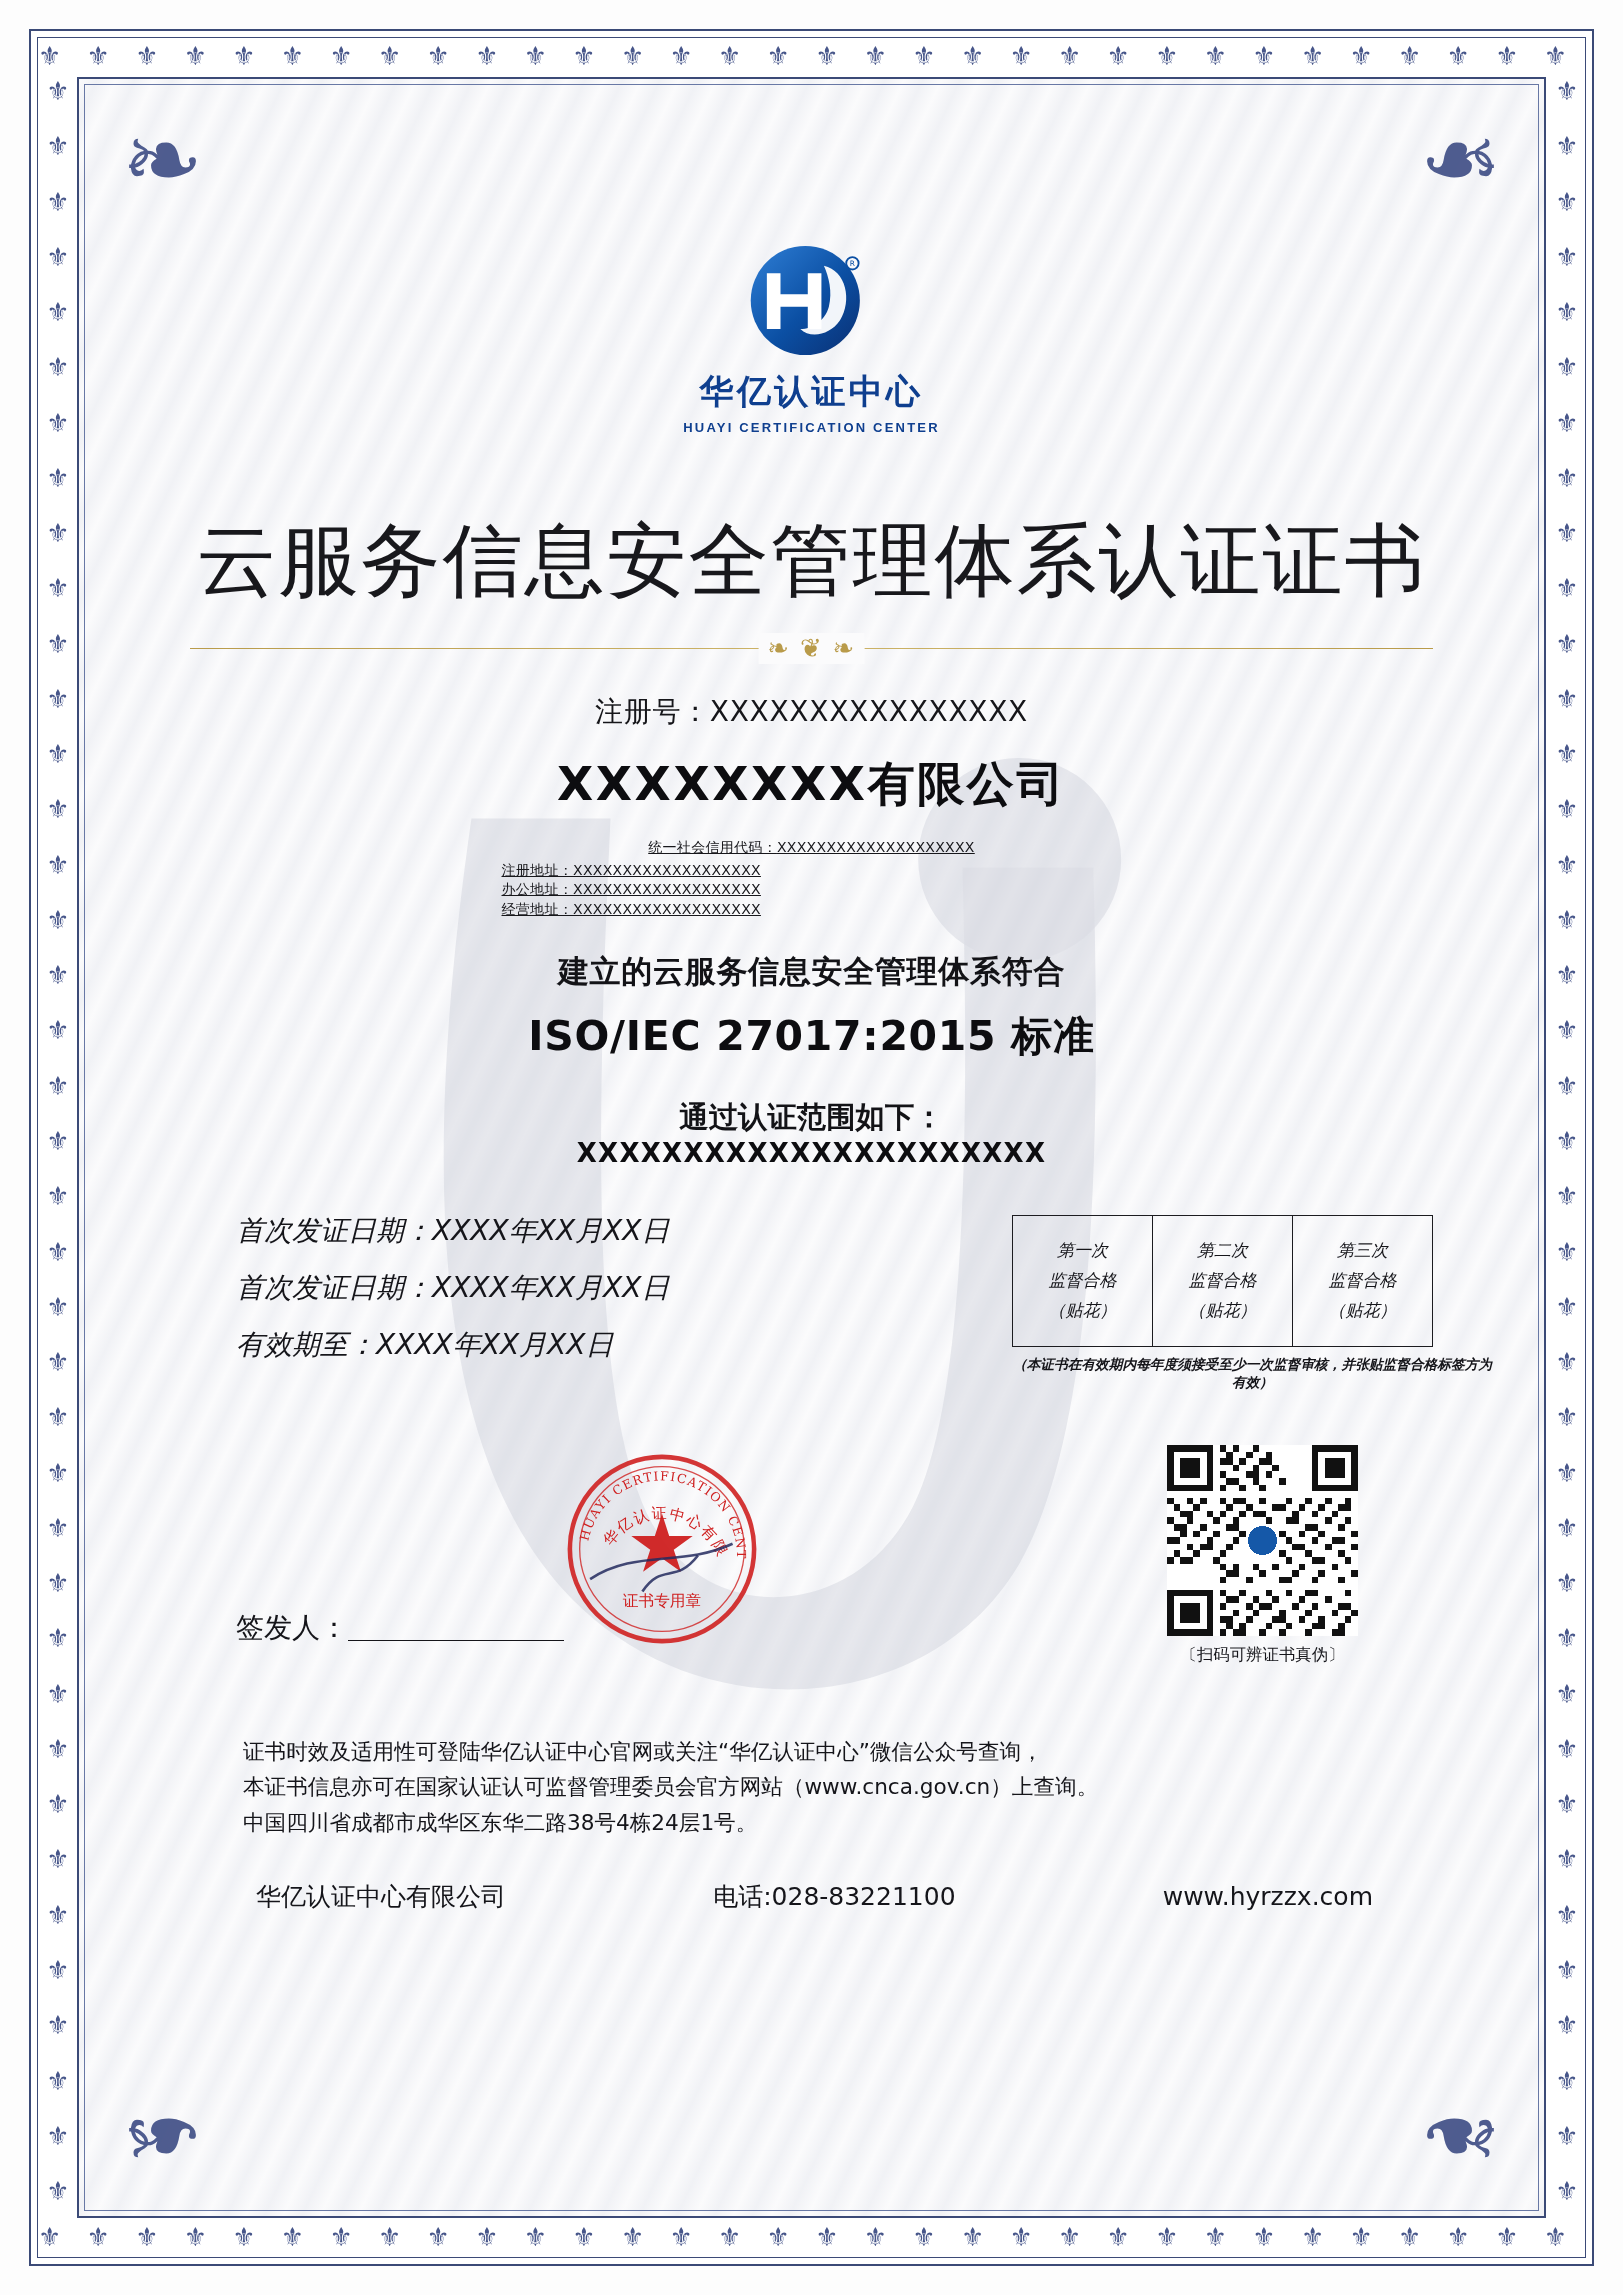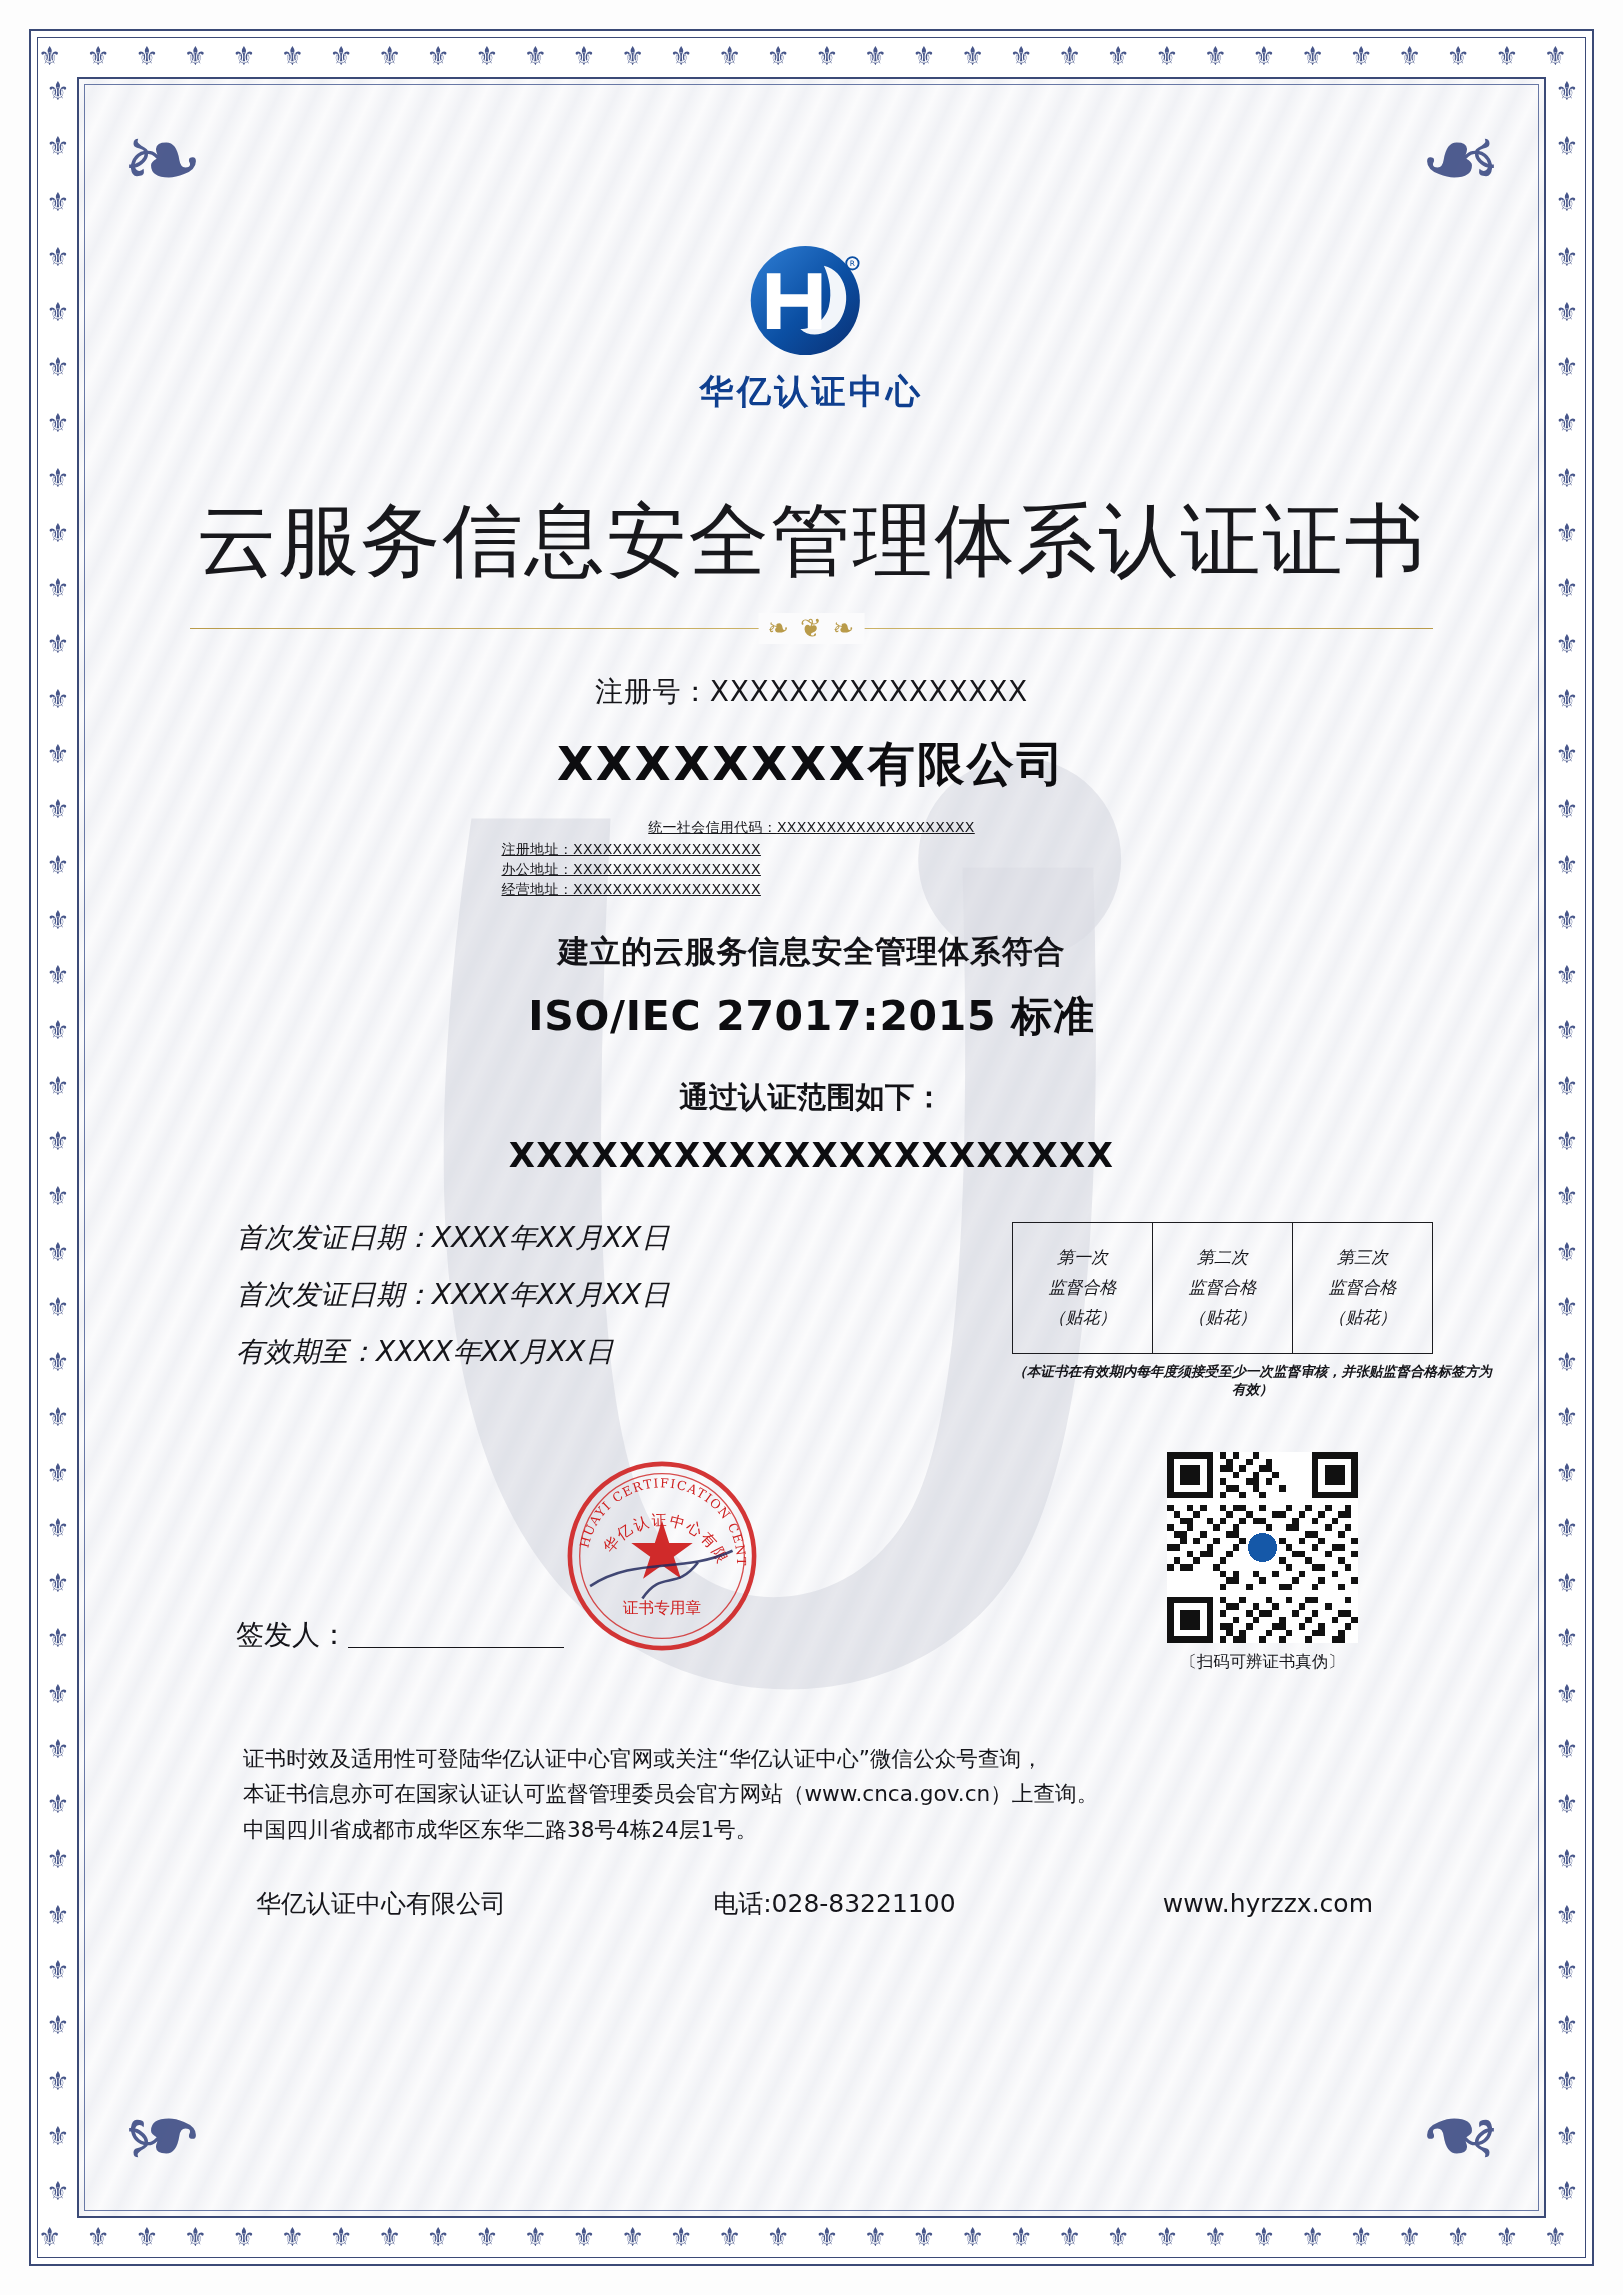--- a/index.html
+++ b/index.html
@@ -231,23 +231,22 @@
   }
   .scope-label {
     margin-top: 34px;
     text-align: center;
     font-size: 29.4px;
     font-weight: 700;
     color: #131317;
     font-family: "DejaVu Sans", sans-serif;
   }
   .scope-value {
-    margin-top: 17px;
-    text-align: center;
-    font-size: 34px;
+    text-align: center;
+    font-size: 26px;
     font-weight: 700;
     color: #0d0d10;
     letter-spacing: 1.3px;
     font-family: "DejaVu Sans", sans-serif;
   }
 
   
   .mid-row {
     margin-top: 47px;
     position: relative;
@@ -400,20 +399,21 @@
               </linearGradient>
             </defs>
             <circle cx="120" cy="96" r="88" fill="url(#lg)"></circle>
             <path d="M58 52 L58 142 L80 142 L80 106 L124 106 L124 142 L146 142 L146 52 L124 52 L124 86 L80 86 L80 52 Z" fill="#ffffff"></path>
             <path d="M150 40 C186 48 196 96 176 128 C160 152 128 158 112 142 C132 142 152 128 158 106 C164 82 158 58 150 40 Z" fill="#ffffff" opacity="0.95"></path>
             <circle cx="196" cy="36" r="10" fill="none" stroke="#0b4fa3" stroke-width="3"></circle>
             <text x="196" y="41" font-size="12" text-anchor="middle" fill="#0b4fa3" font-family="DejaVu Sans">R</text>
           </svg>
         </div>
         <div class="logo-name">华亿认证中心</div>
+        <div class="logo-en">HUAYI CERTIFICATION CENTER</div>
       </div>
 
       <div class="cert-title">云服务信息安全管理体系认证证书</div>
 
       <div class="divider">
         <div class="line"></div>
         <div class="mid">❧ ❦ ❧</div>
       </div>
 
       <div class="reg-no">

